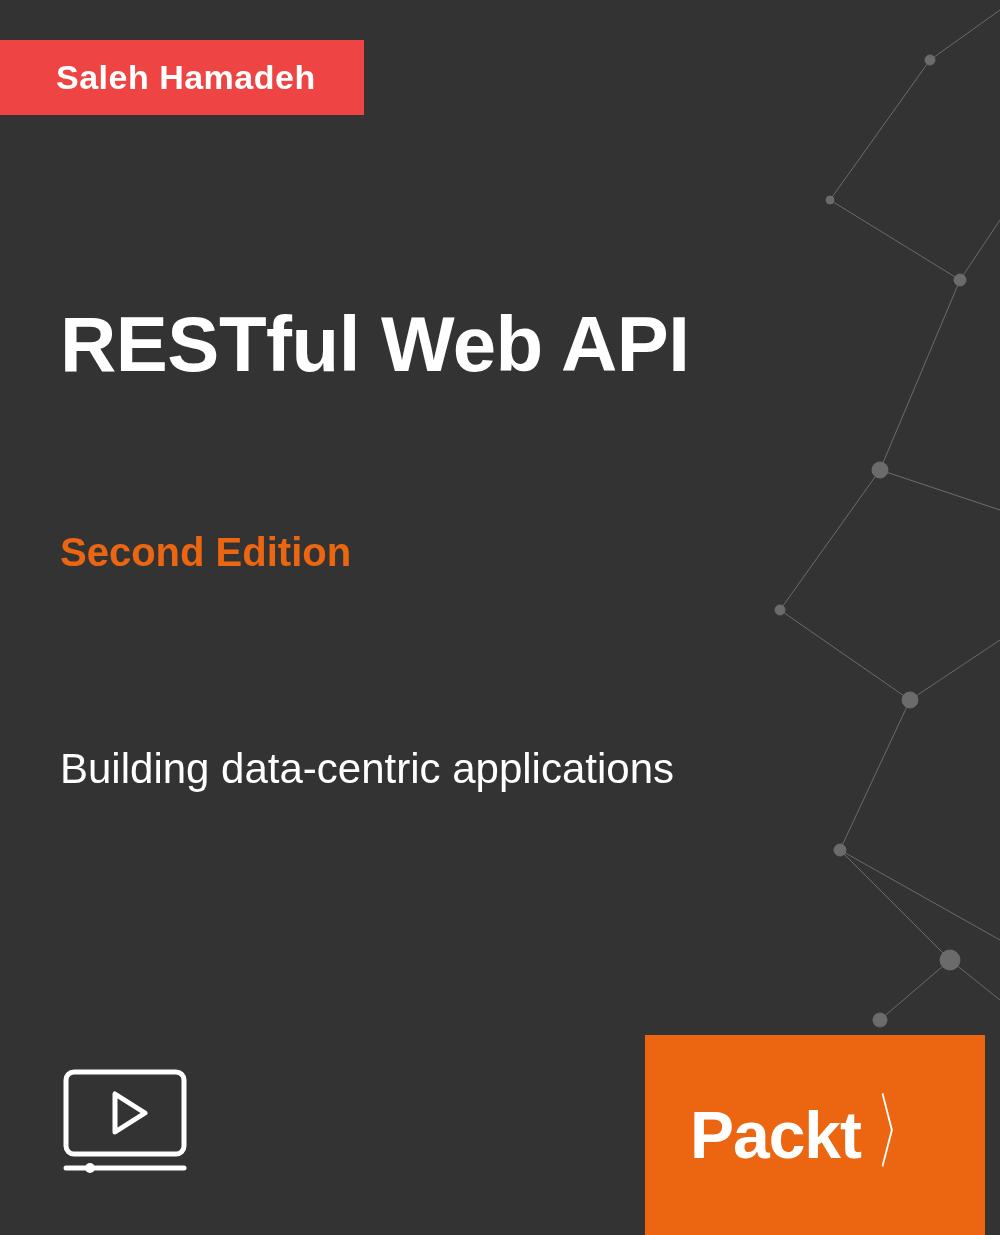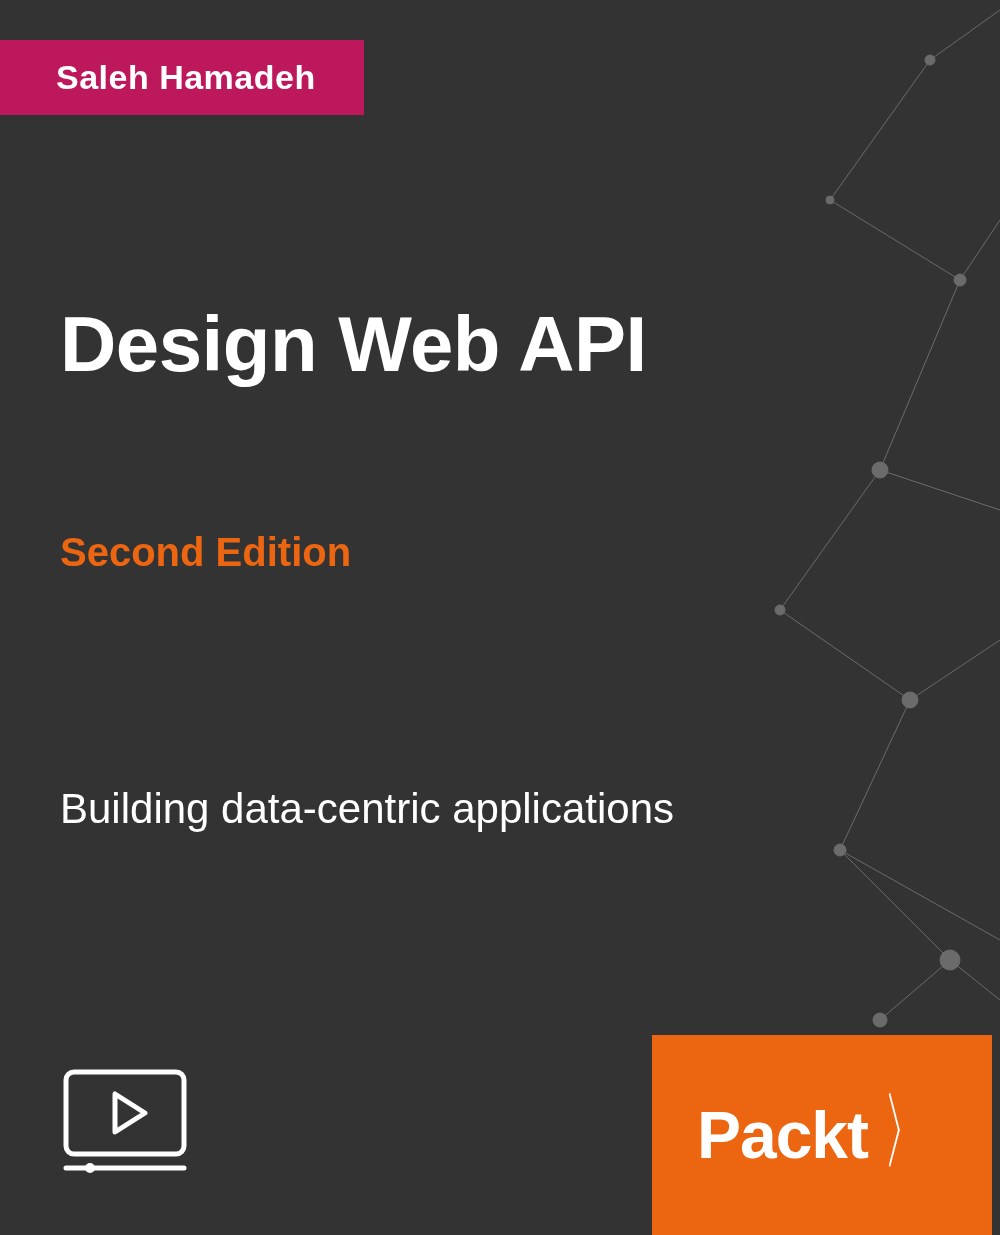--- a/index.html
+++ b/index.html
@@ -12,21 +12,21 @@
   }
 
   
   .network { position:absolute; top:0; right:0; width:1000px; height:1235px; pointer-events:none; }
 
   
   .author-badge {
     position:absolute;
     top:40px;
     left:0;
-    background:#be185d;
+    background:#ef4444;
     color:#ffffff;
     font-size:34px;
     font-weight:600;
     padding:18px 48px 18px 56px;
     letter-spacing:0.5px;
   }
 
   
   .title {
     position:absolute;
@@ -47,35 +47,34 @@
     font-weight:700;
     margin-top:30px;
   }
   .subtitle {
     position:absolute;
     top:745px;
     left:60px;
     color:#ffffff;
     font-size:42px;
     font-weight:400;
-    margin-top:40px;
   }
 
   
   .video-icon {
     position:absolute;
     bottom:55px;
     left:60px;
   }
 
   
   .publisher {
     position:absolute;
     bottom:0;
-    right:8px;
+    right:15px;
     background:#ec6611;
     width:340px;
     height:200px;
     display:flex;
     align-items:center;
     justify-content:center;
   }
   .publisher-logo {
     color:#ffffff;
     font-size:66px;
@@ -122,21 +121,21 @@
     <circle cx="950" cy="960" r="10"></circle>
     <circle cx="880" cy="1020" r="7"></circle>
   </g>
 </svg>
 
 <div class="author-badge">
   <span>Saleh Hamadeh</span>
 </div>
 
 <div class="title">
-  <div>Design Web API</div>
+  <div>RESTful Web API</div>
 </div>
 
 <div class="edition">Second Edition</div>
 
 <div class="subtitle">Building data-centric applications</div>
 
 <div class="video-icon">
   <svg width="130" height="110" viewBox="0 0 130 110">
     <g fill="none" stroke="#ffffff" stroke-width="5" stroke-linejoin="round" stroke-linecap="round">
       <rect x="6" y="6" width="118" height="82" rx="8"></rect>

